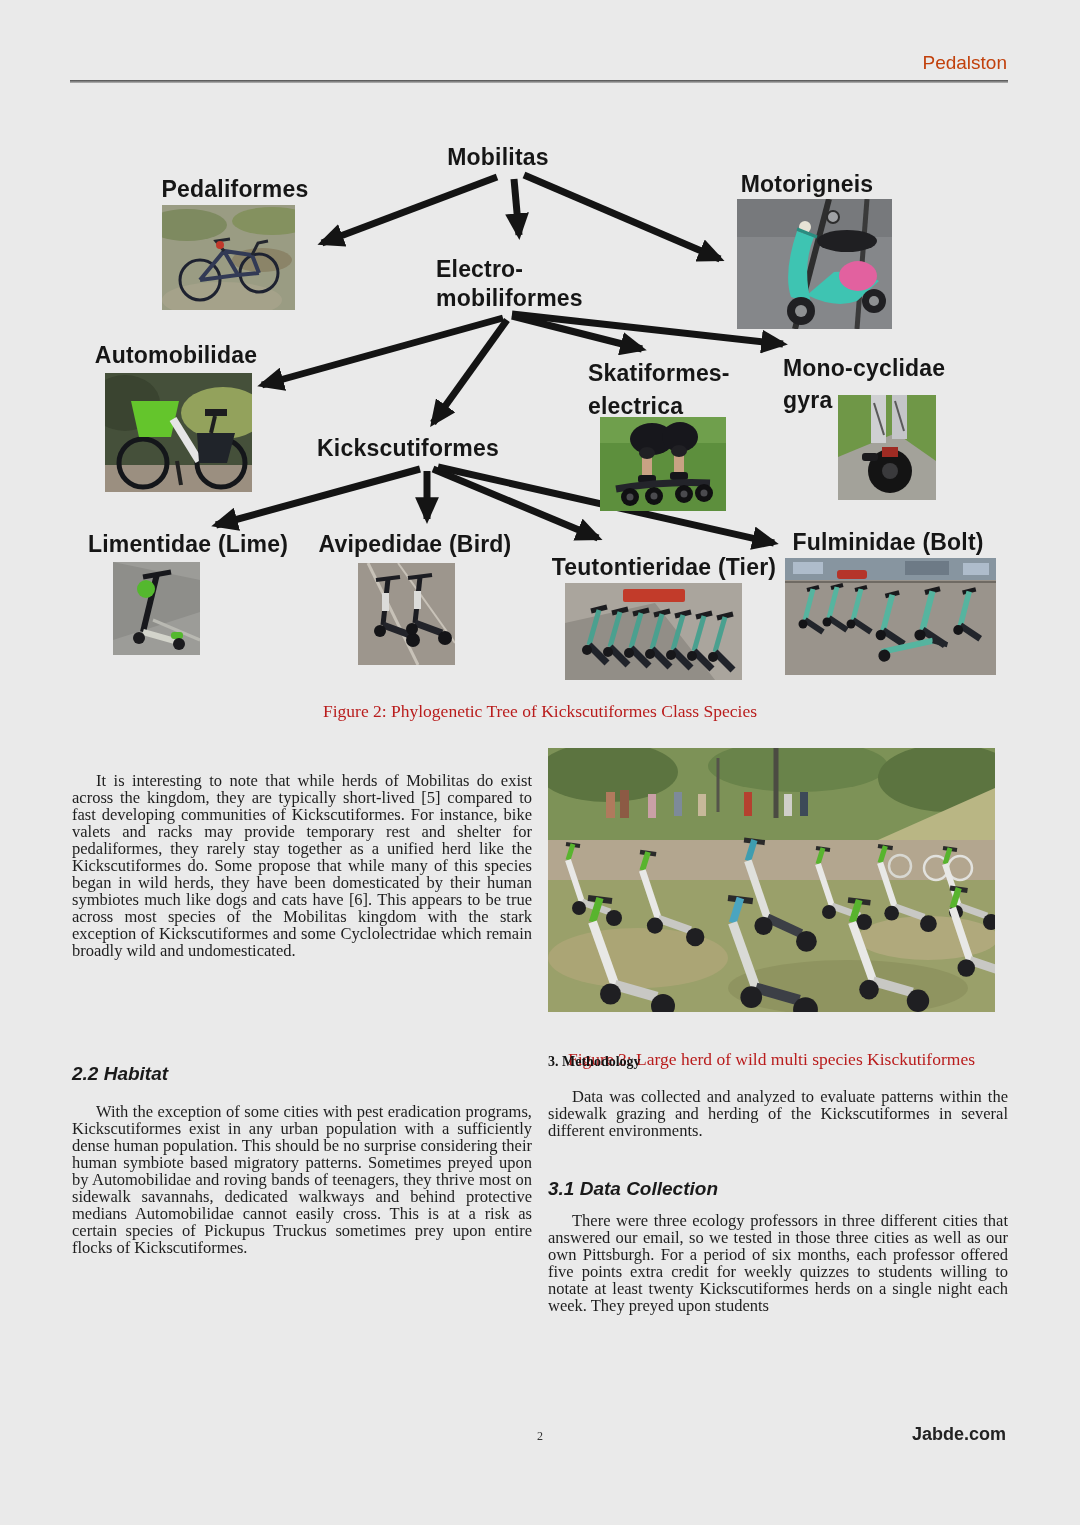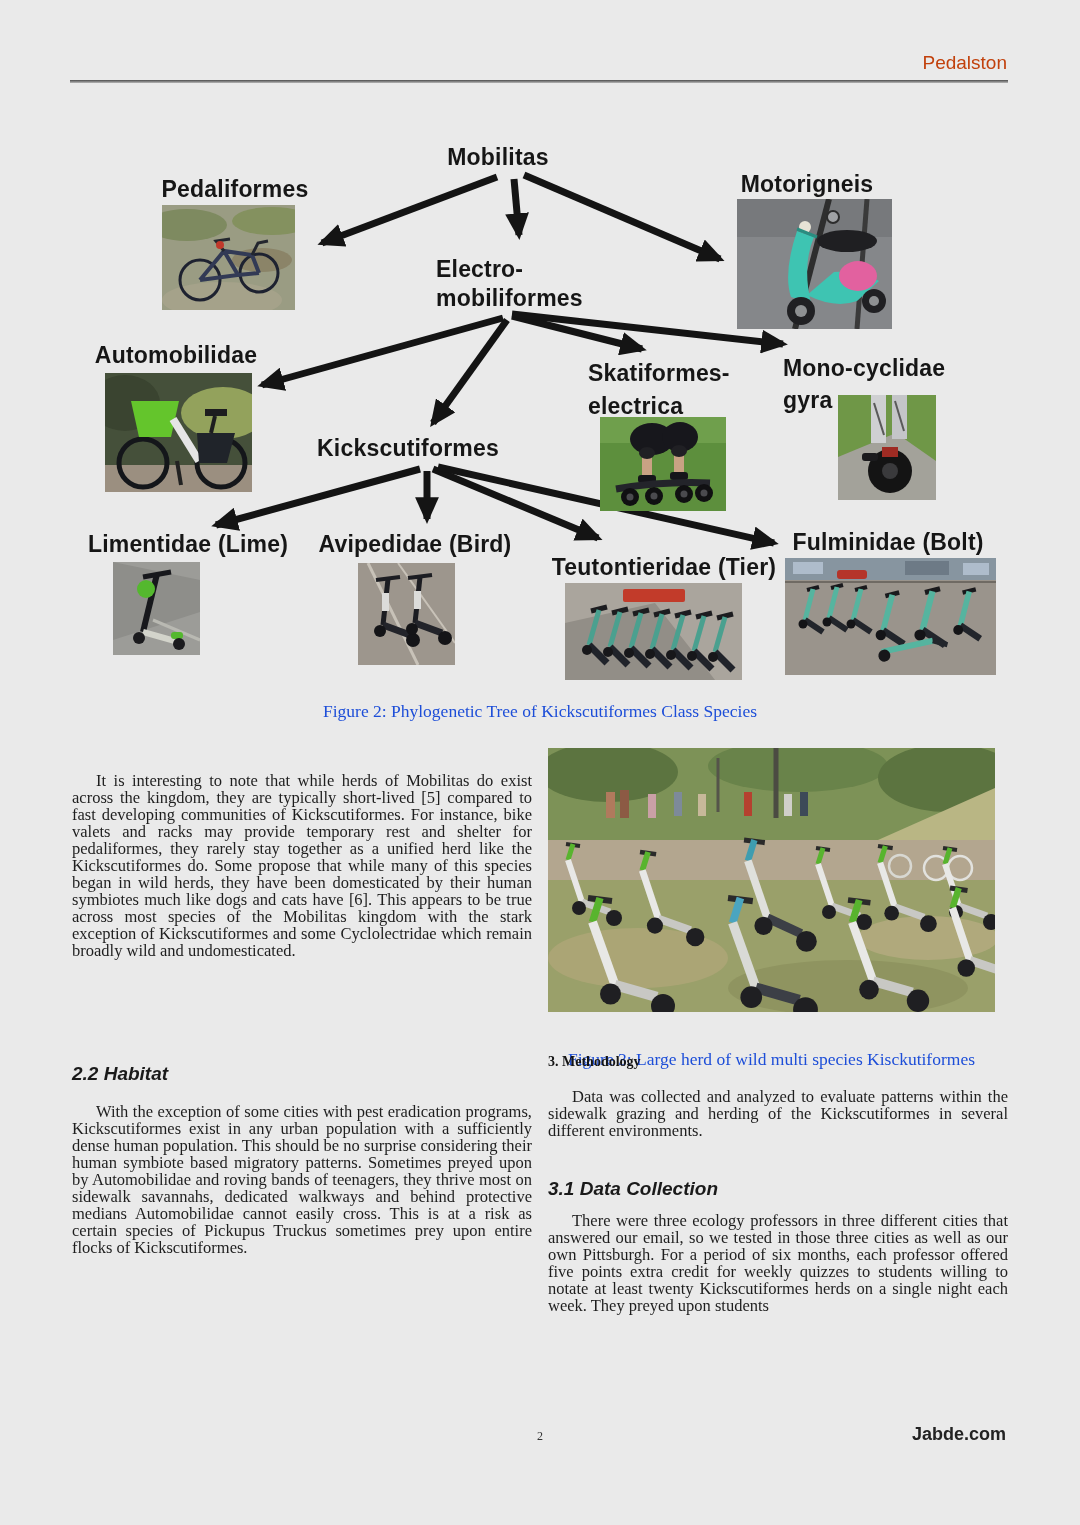--- a/index.html
+++ b/index.html
@@ -24,21 +24,21 @@
     position:absolute;
     font-family:"Liberation Sans",sans-serif;
     font-weight:700;font-size:23px;line-height:29px;color:#161616;
     letter-spacing:.2px;
   }
   .t-center{text-align:center;}
   .photo{position:absolute;overflow:hidden;}
   .photo svg{display:block;}
 
   
-  .caption{font-size:17.5px;color:#1d4ed8;text-align:center;}
+  .caption{font-size:17.5px;color:#b91c1c;text-align:center;}
   .fig2-caption{top:701px;left:0;width:1080px;}
   .fig3-caption{top:1016px;left:548px;width:447px;margin-top:33px;}
 
   
   .col-par{
     width:460px;text-align:justify;text-indent:24px;
     font-size:16.5px;line-height:17px;color:#1e1e1e;
   }
   .h-italic{
     font-family:"Liberation Sans",sans-serif;

